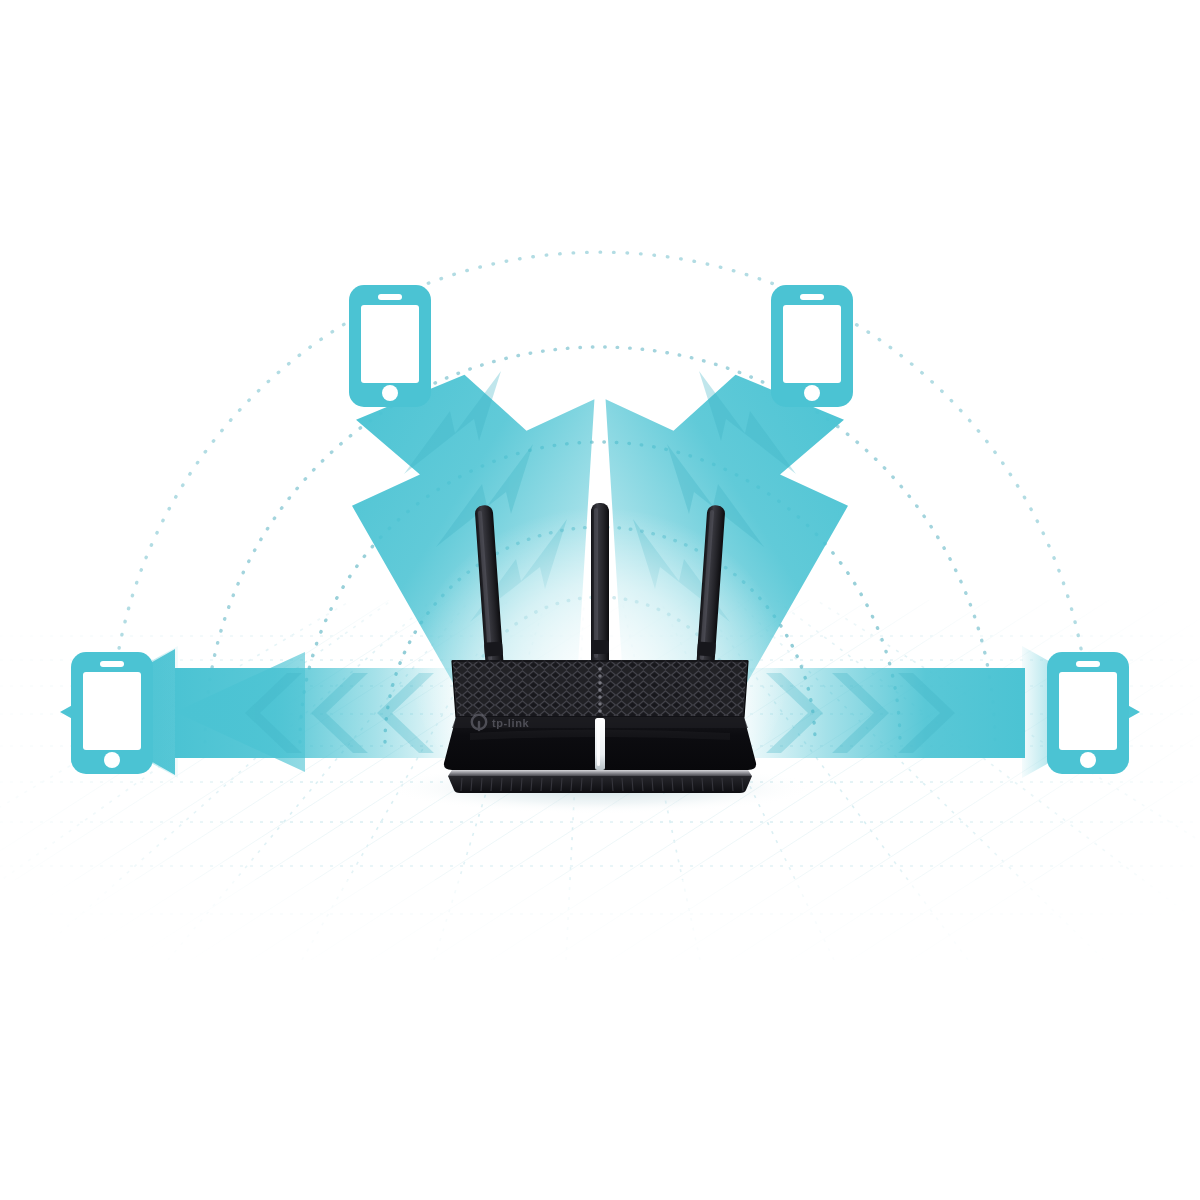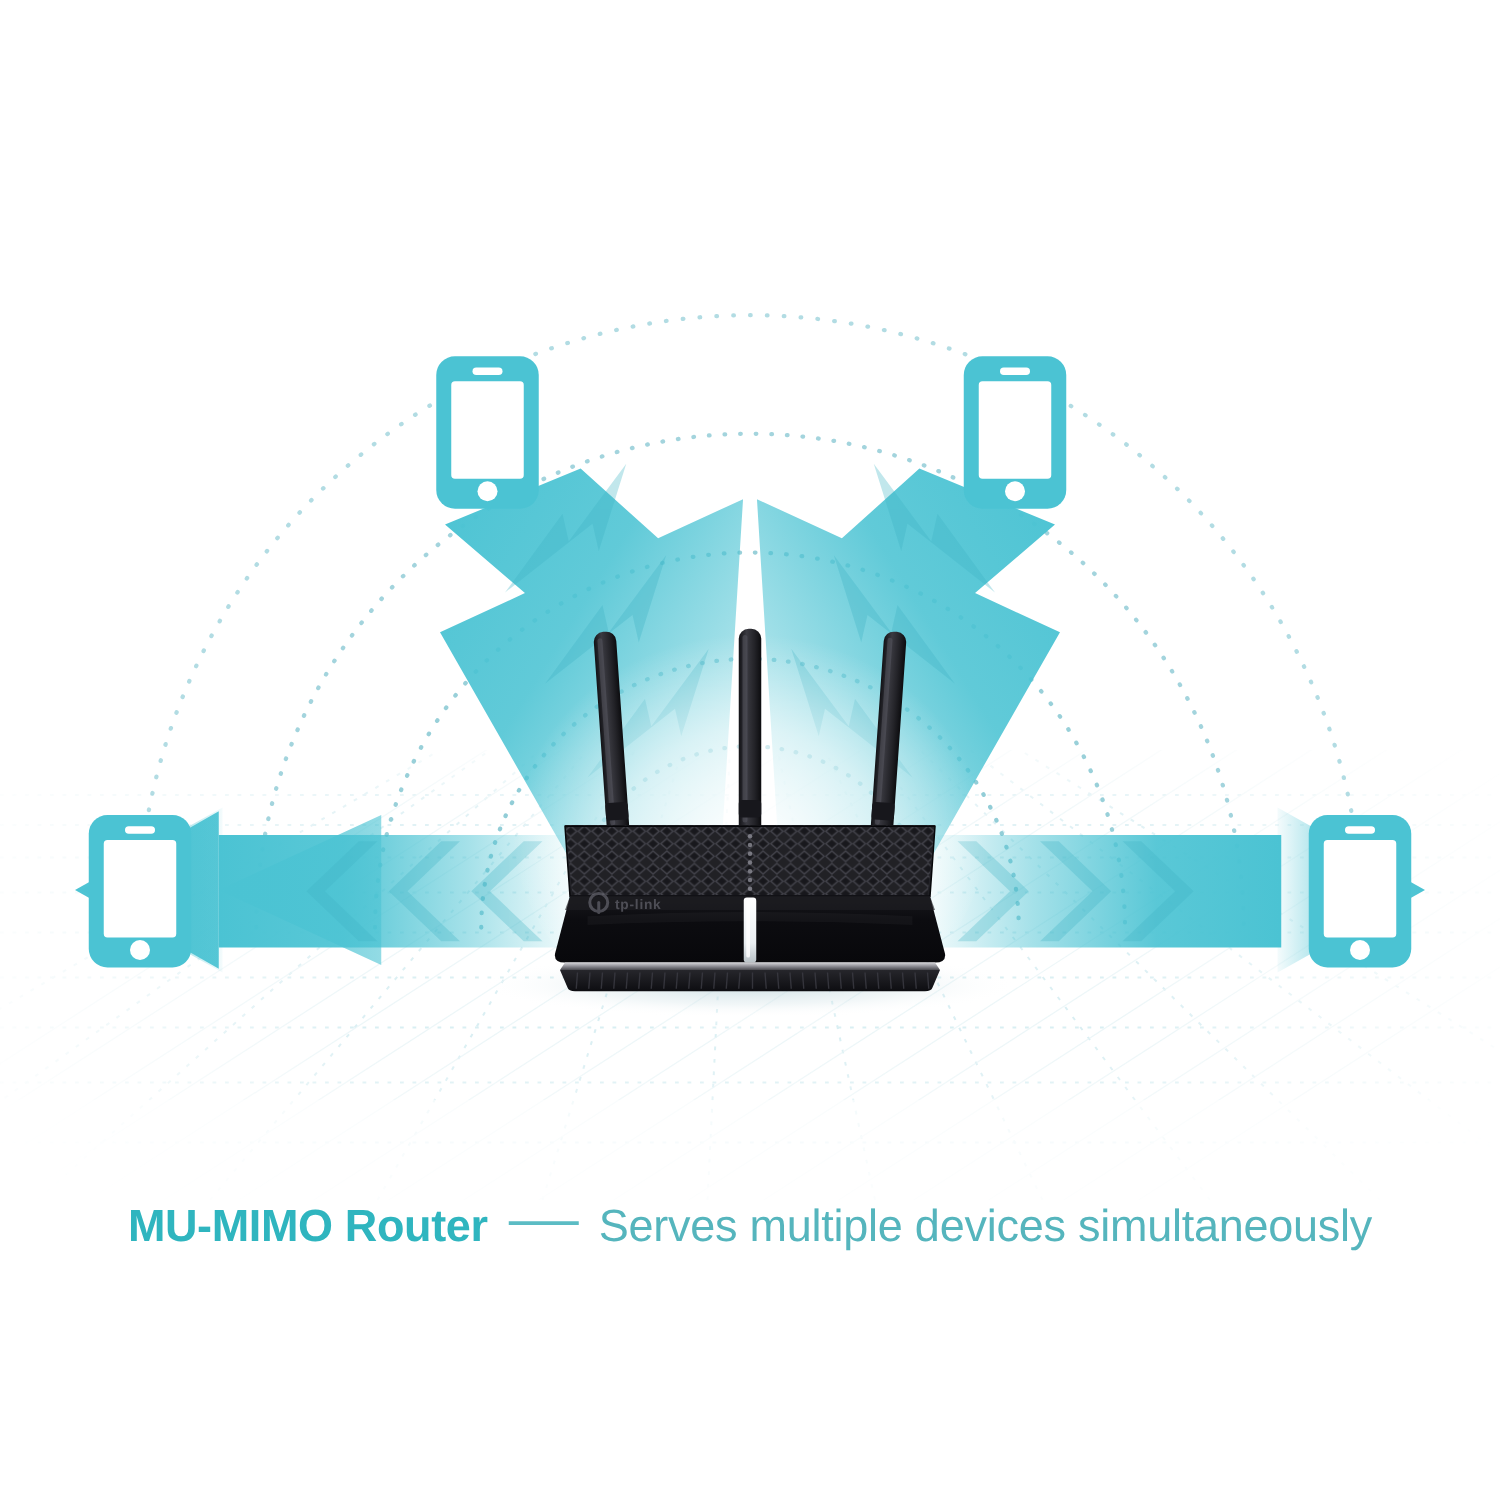--- a/index.html
+++ b/index.html
@@ -409,19 +409,14 @@
     <g>
       <rect x="1047" y="652" width="82" height="122" rx="15" fill="#4bc3d3"></rect>
       <rect x="1059" y="672" width="58" height="78" rx="3" fill="#ffffff"></rect>
       <rect x="1076" y="661" width="24" height="6" rx="3" fill="#ffffff"></rect>
       <circle cx="1088" cy="760" r="8" fill="#ffffff"></circle>
     </g>
 
     <rect x="0" y="880" width="1200" height="120" fill="#ffffff" opacity="0.55"></rect>
   </svg>
 
-  <div class="caption-wrap">
-    <span class="cap-bold">MU-MIMO Router</span>
-    <span class="cap-dash"></span>
-    <span class="cap-light">Serves multiple devices simultaneously</span>
-  </div>
 
 </div>
 
 </body></html>

